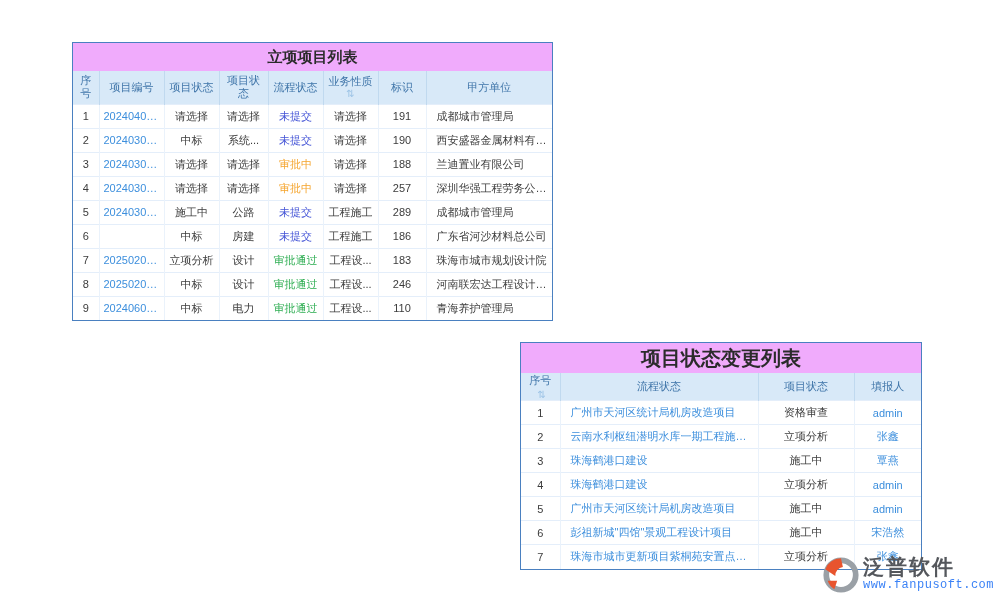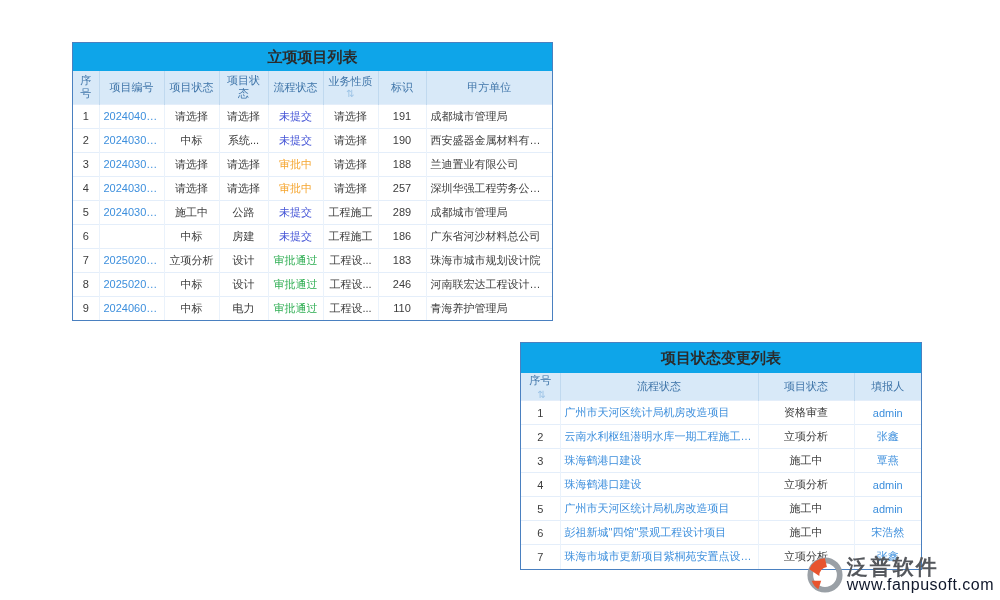--- a/index.html
+++ b/index.html
@@ -5,52 +5,52 @@
   html,body{margin:0;padding:0;}
   body{
     width:1000px;height:600px;position:relative;overflow:hidden;
     background:#ffffff;
     font-family:"Liberation Sans","DejaVu Sans",sans-serif;
   }
   .panel{position:absolute;background:#fff;border:1px solid #4a80c0;box-sizing:border-box;}
   .panel-approval{left:72px;top:42px;width:481px;}
   .panel-change{left:520px;top:342px;width:402px;}
   .panel-title{
-    background:#0ea5e9;text-align:center;font-weight:bold;color:#2b2b2b;
+    background:#f0abfc;text-align:center;font-weight:bold;color:#2b2b2b;
   }
   .panel-approval .panel-title{height:28px;line-height:28px;font-size:15px;}
-  .panel-change  .panel-title{height:30px;line-height:30px;font-size:15px;}
+  .panel-change  .panel-title{height:30px;line-height:30px;font-size:20px;}
   table{width:100%;border-collapse:collapse;table-layout:fixed;}
   th{
     background:#d8e9f8;color:#3e74a8;font-weight:normal;font-size:11px;
     padding:0 4px;box-sizing:border-box;vertical-align:middle;
   }
   th + th{border-left:1px solid #c0d9ef;}
   .panel-approval th{height:33px;line-height:13px;}
   .panel-change  th{height:23px;}
   td{
     font-size:11px;color:#3c3c3c;text-align:center;height:24px;
     padding:0 4px;box-sizing:border-box;
     border-top:1px solid #e4eefa;
     overflow:hidden;white-space:nowrap;text-overflow:ellipsis;
   }
   td + td{border-left:1px solid #eaf2fb;}
-  .cell-left{text-align:left;padding-left:4px;}
+  .cell-left{text-align:left;padding-left:10px;}
   .link{color:#3d8fdd;cursor:pointer;}
   .sort-icon{color:#9cc3e6;font-size:10px;}
   .sort-below{display:block;line-height:10px;margin-top:1px;}
   .sort-inline{display:inline;margin-left:3px;}
   
   .watermark{
     position:absolute;right:6px;bottom:6px;z-index:5;
     display:flex;align-items:flex-start;gap:3px;background:transparent;
   }
   .wm-col{display:flex;flex-direction:column;align-items:flex-start;}
   .wm-brand{font-size:21px;font-weight:bold;color:#54575c;letter-spacing:2px;line-height:22px;}
-  .wm-url{font-size:16px;color:#0f172a;letter-spacing:0.5px;line-height:14px;}
+  .wm-url{font-size:12px;color:#3b82f6;letter-spacing:0.5px;line-height:14px;font-family:Liberation Mono, monospace;}
 </style>
 </head>
 <body>
 
 <section class="panel panel-approval">
   <div class="panel-title">立项项目列表</div>
   <table>
     <colgroup>
       <col style="width:26px">
         <col style="width:65px">

